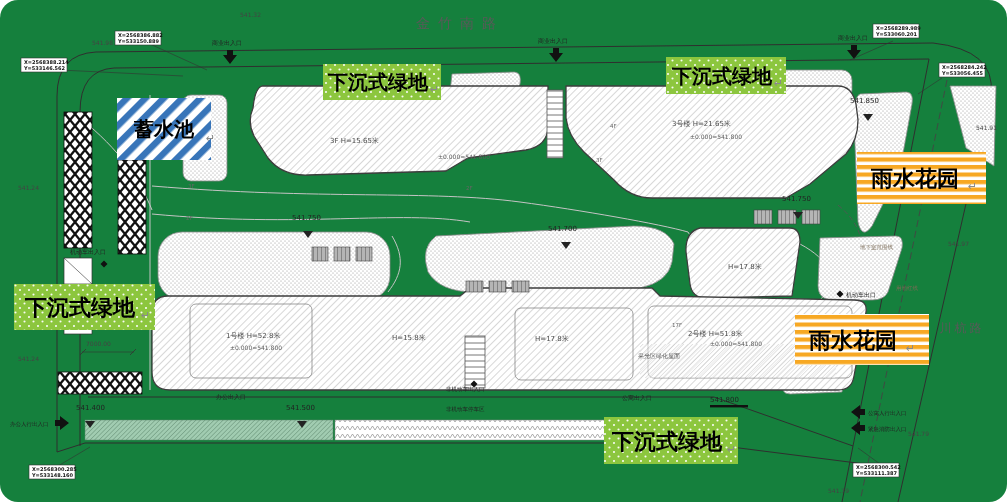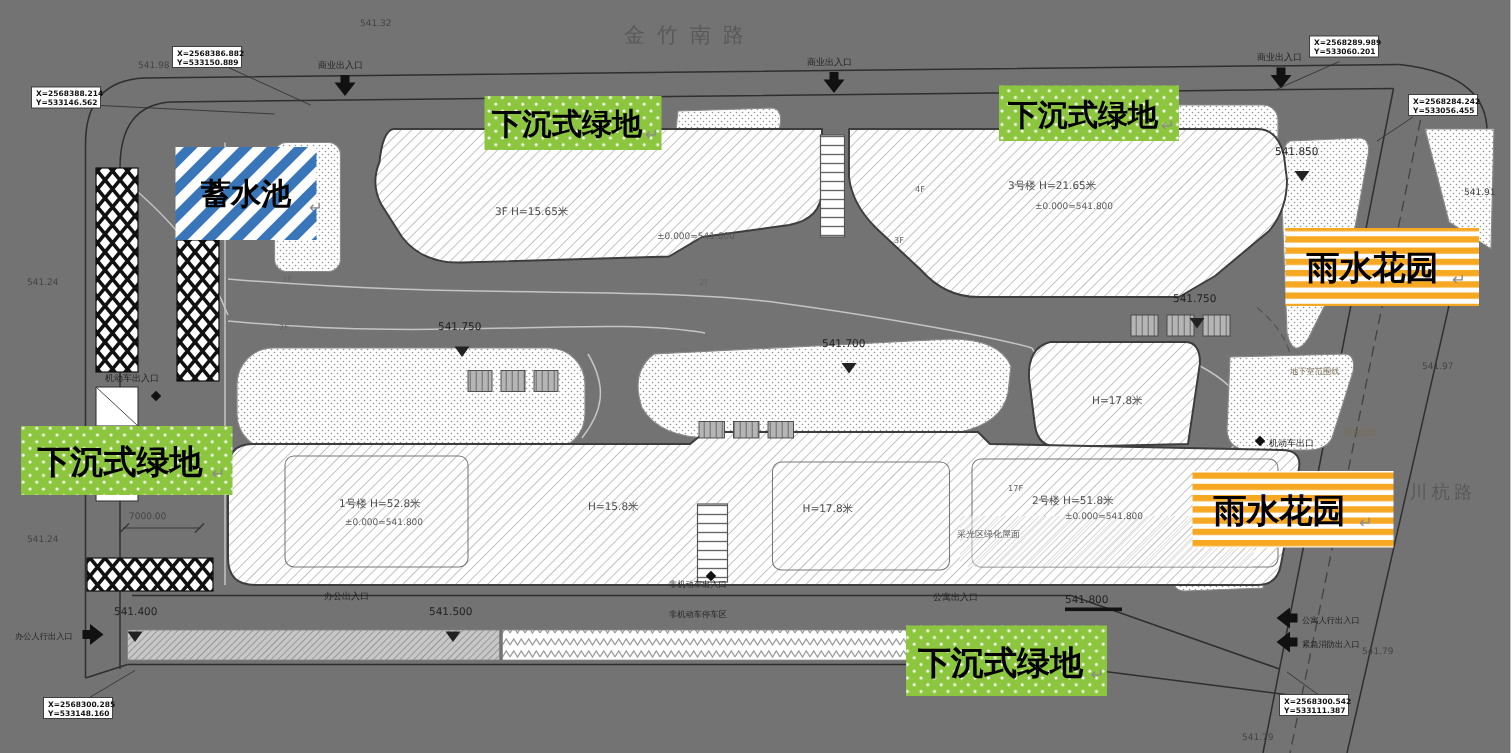--- a/index.html
+++ b/index.html
@@ -1,16 +1,16 @@
 <!DOCTYPE html>
 <html style="--green-label: #8CC63E; --yellow-label: #F7A823; --blue-label: #3875B9; --line: #333333;"><head>
 <meta charset="utf-8">
 <style>
   html,body{margin:0;padding:0;background:#fff;}
-  .stage{position:relative;width:1007px;height:502px;background:#737373;overflow:hidden;}
+  .stage{position:relative;width:1007px;height:502px;background:#15803d;overflow:hidden;border-radius:18px;}
   svg{display:block;}
   svg text{font-family:"DejaVu Sans","Liberation Sans",sans-serif;fill:#333;}
   .road-name{font-size:14px;fill:#595959;letter-spacing:8px;}
   .road-name2{font-size:12px;fill:#595959;letter-spacing:3px;}
   .elev{font-size:7px;fill:#222;}
   .elev-sm{font-size:6px;fill:#444;}
   .coord{font-size:5px;font-weight:bold;fill:#111;}
   .ent{font-size:6px;fill:#222;}
   .ent-sm{font-size:5.5px;fill:#222;}
   .bldg{font-size:7px;fill:#4a4a4a;}

